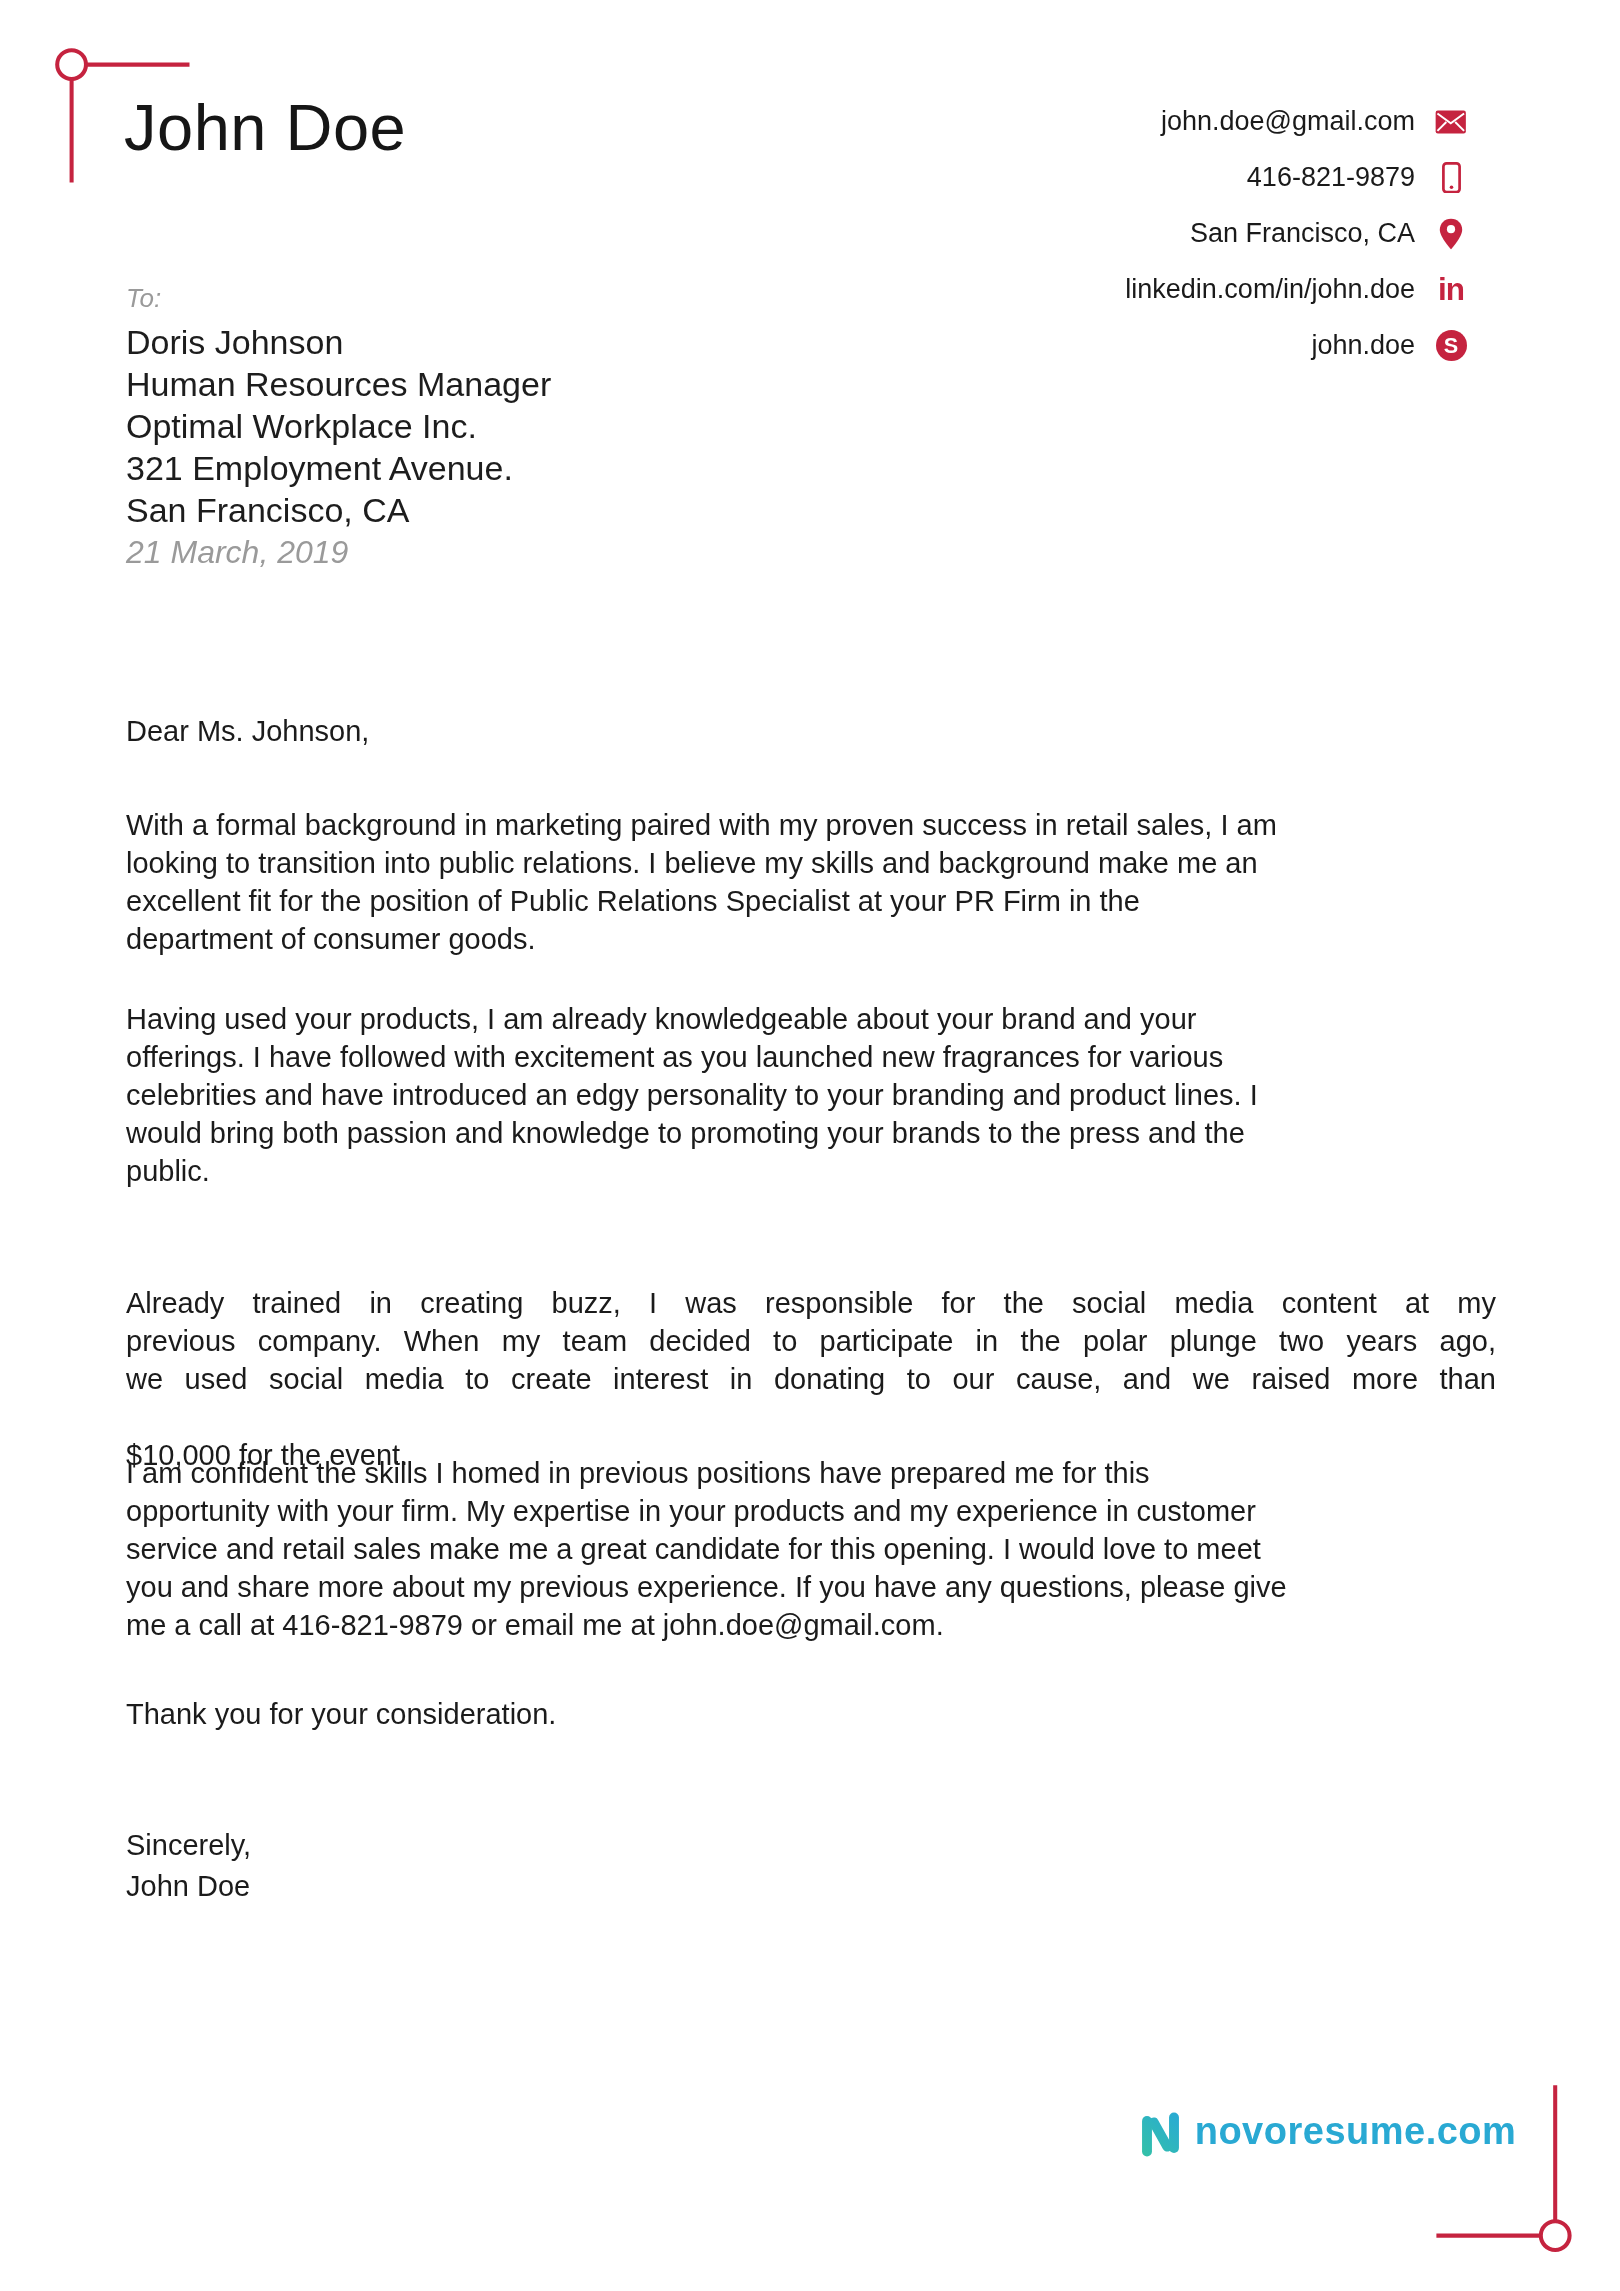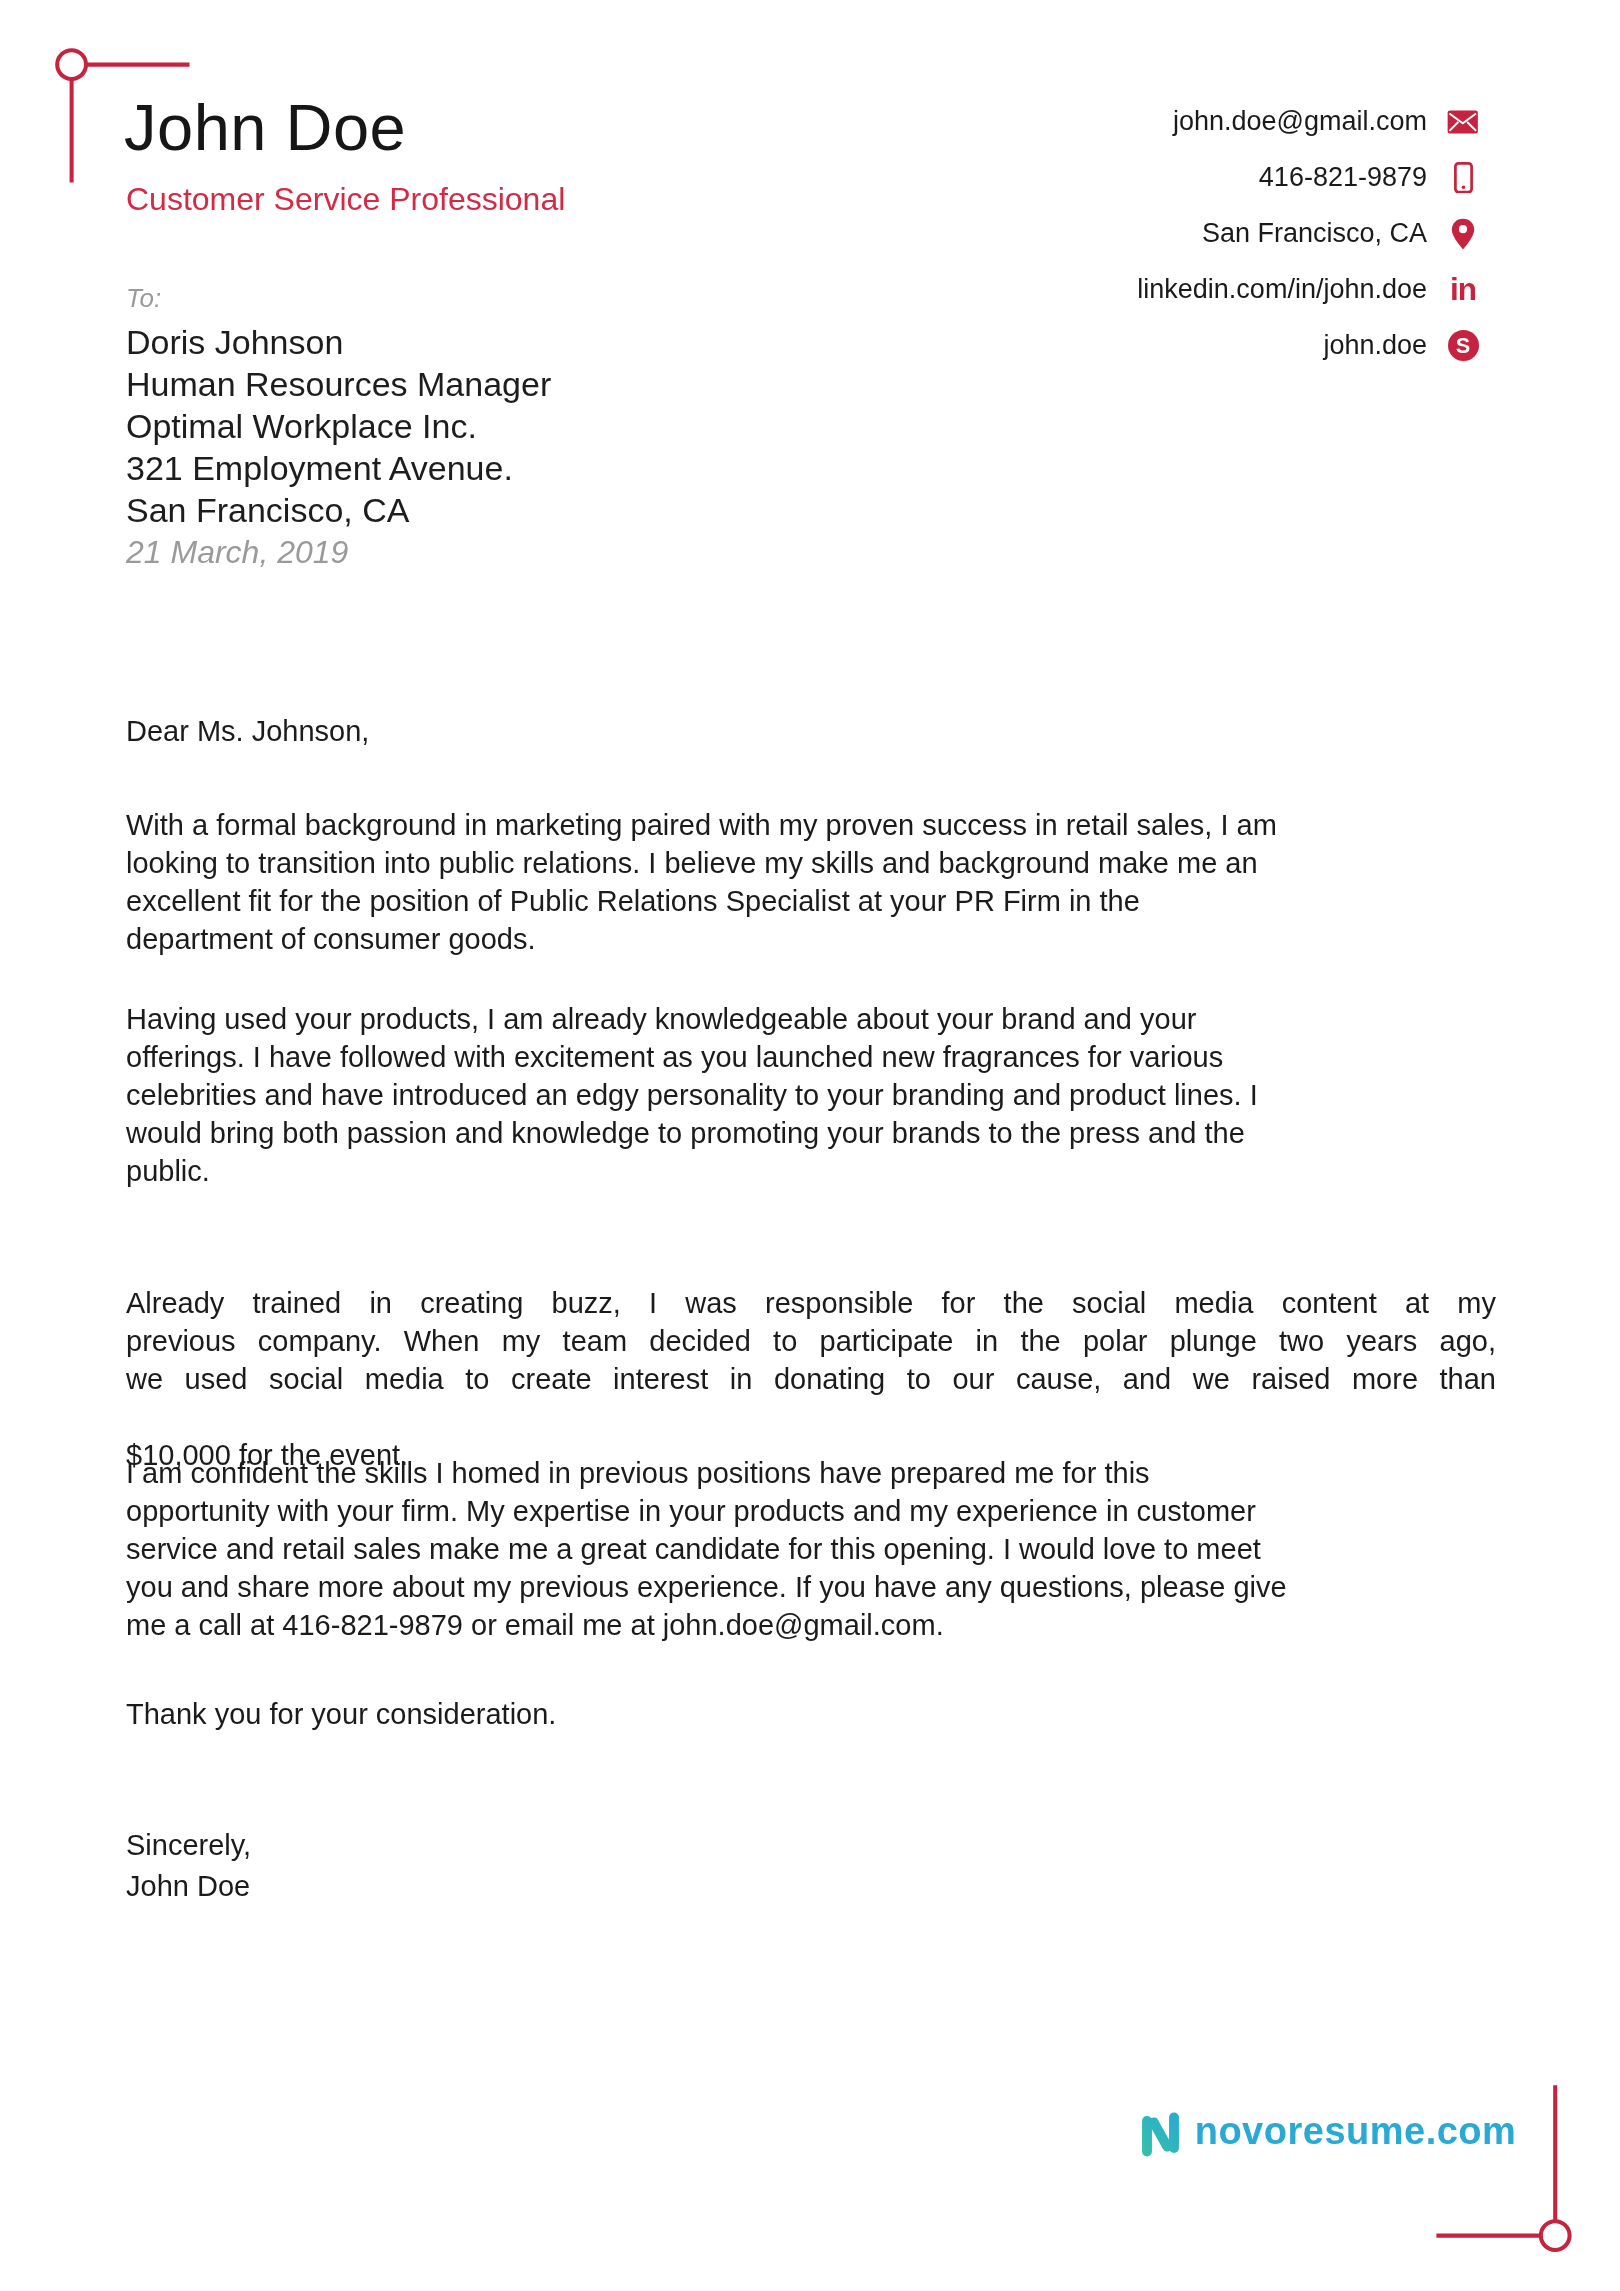--- a/index.html
+++ b/index.html
@@ -24,21 +24,21 @@
     position:absolute; left:124px; top:95px;
     font-size:65px; line-height:1.0; color:#161616;
     letter-spacing:0.5px;
   }
   .job-title {
     position:absolute; left:126px; top:181px;
     font-size:32px; color:var(--subtitle,#d22b45);
   }
 
   
-  .contact { position:absolute; right:120px; top:106px; }
+  .contact { position:absolute; right:132px; top:106px; }
   .contact-row {
     display:flex; align-items:center; justify-content:flex-end;
     gap:19px; height:31px; margin-bottom:25px;
   }
   .contact-row .value { font-size:27px; color:#1a1a1a; white-space:nowrap; }
   .icon { color:var(--accent,#c5233f); display:flex; align-items:center; justify-content:center; width:34px; }
   .li-glyph { font-size:31.5px; font-weight:bold; color:var(--accent,#c5233f); letter-spacing:-0.9px; line-height:1; }
   .skype-glyph {
     width:31px; height:31px; border-radius:50%;
     background:var(--accent,#c5233f); color:#fff;
@@ -72,21 +72,20 @@
 
 <div class="page">
 
   <svg class="decor decor-tl" width="153" height="153" viewBox="0 0 170 170">
     <circle cx="24" cy="24" r="16" fill="none" stroke="currentColor" stroke-width="4.5"></circle>
     <line x1="40" y1="24" x2="155" y2="24" stroke="currentColor" stroke-width="4.5"></line>
     <line x1="24" y1="40" x2="24" y2="155" stroke="currentColor" stroke-width="4.5"></line>
   </svg>
 
   <div class="name">John Doe</div>
-  <div class="job-title">Customer Service Professional</div>
 
   <div class="contact">
     <div class="contact-row">
       <span class="value">john.doe@gmail.com</span>
       <span class="icon">
         <svg width="31.5" height="24" viewBox="0 0 35 27">
           <rect x="0.5" y="0.5" width="34" height="26" rx="2.5" fill="currentColor"></rect>
           <polyline points="2.5,4 17.5,15 32.5,4" fill="none" stroke="#ffffff" stroke-width="2.2"></polyline>
           <line x1="2.5" y1="23.5" x2="12.5" y2="13.5" stroke="#ffffff" stroke-width="2.2"></line>
           <line x1="32.5" y1="23.5" x2="22.5" y2="13.5" stroke="#ffffff" stroke-width="2.2"></line>

